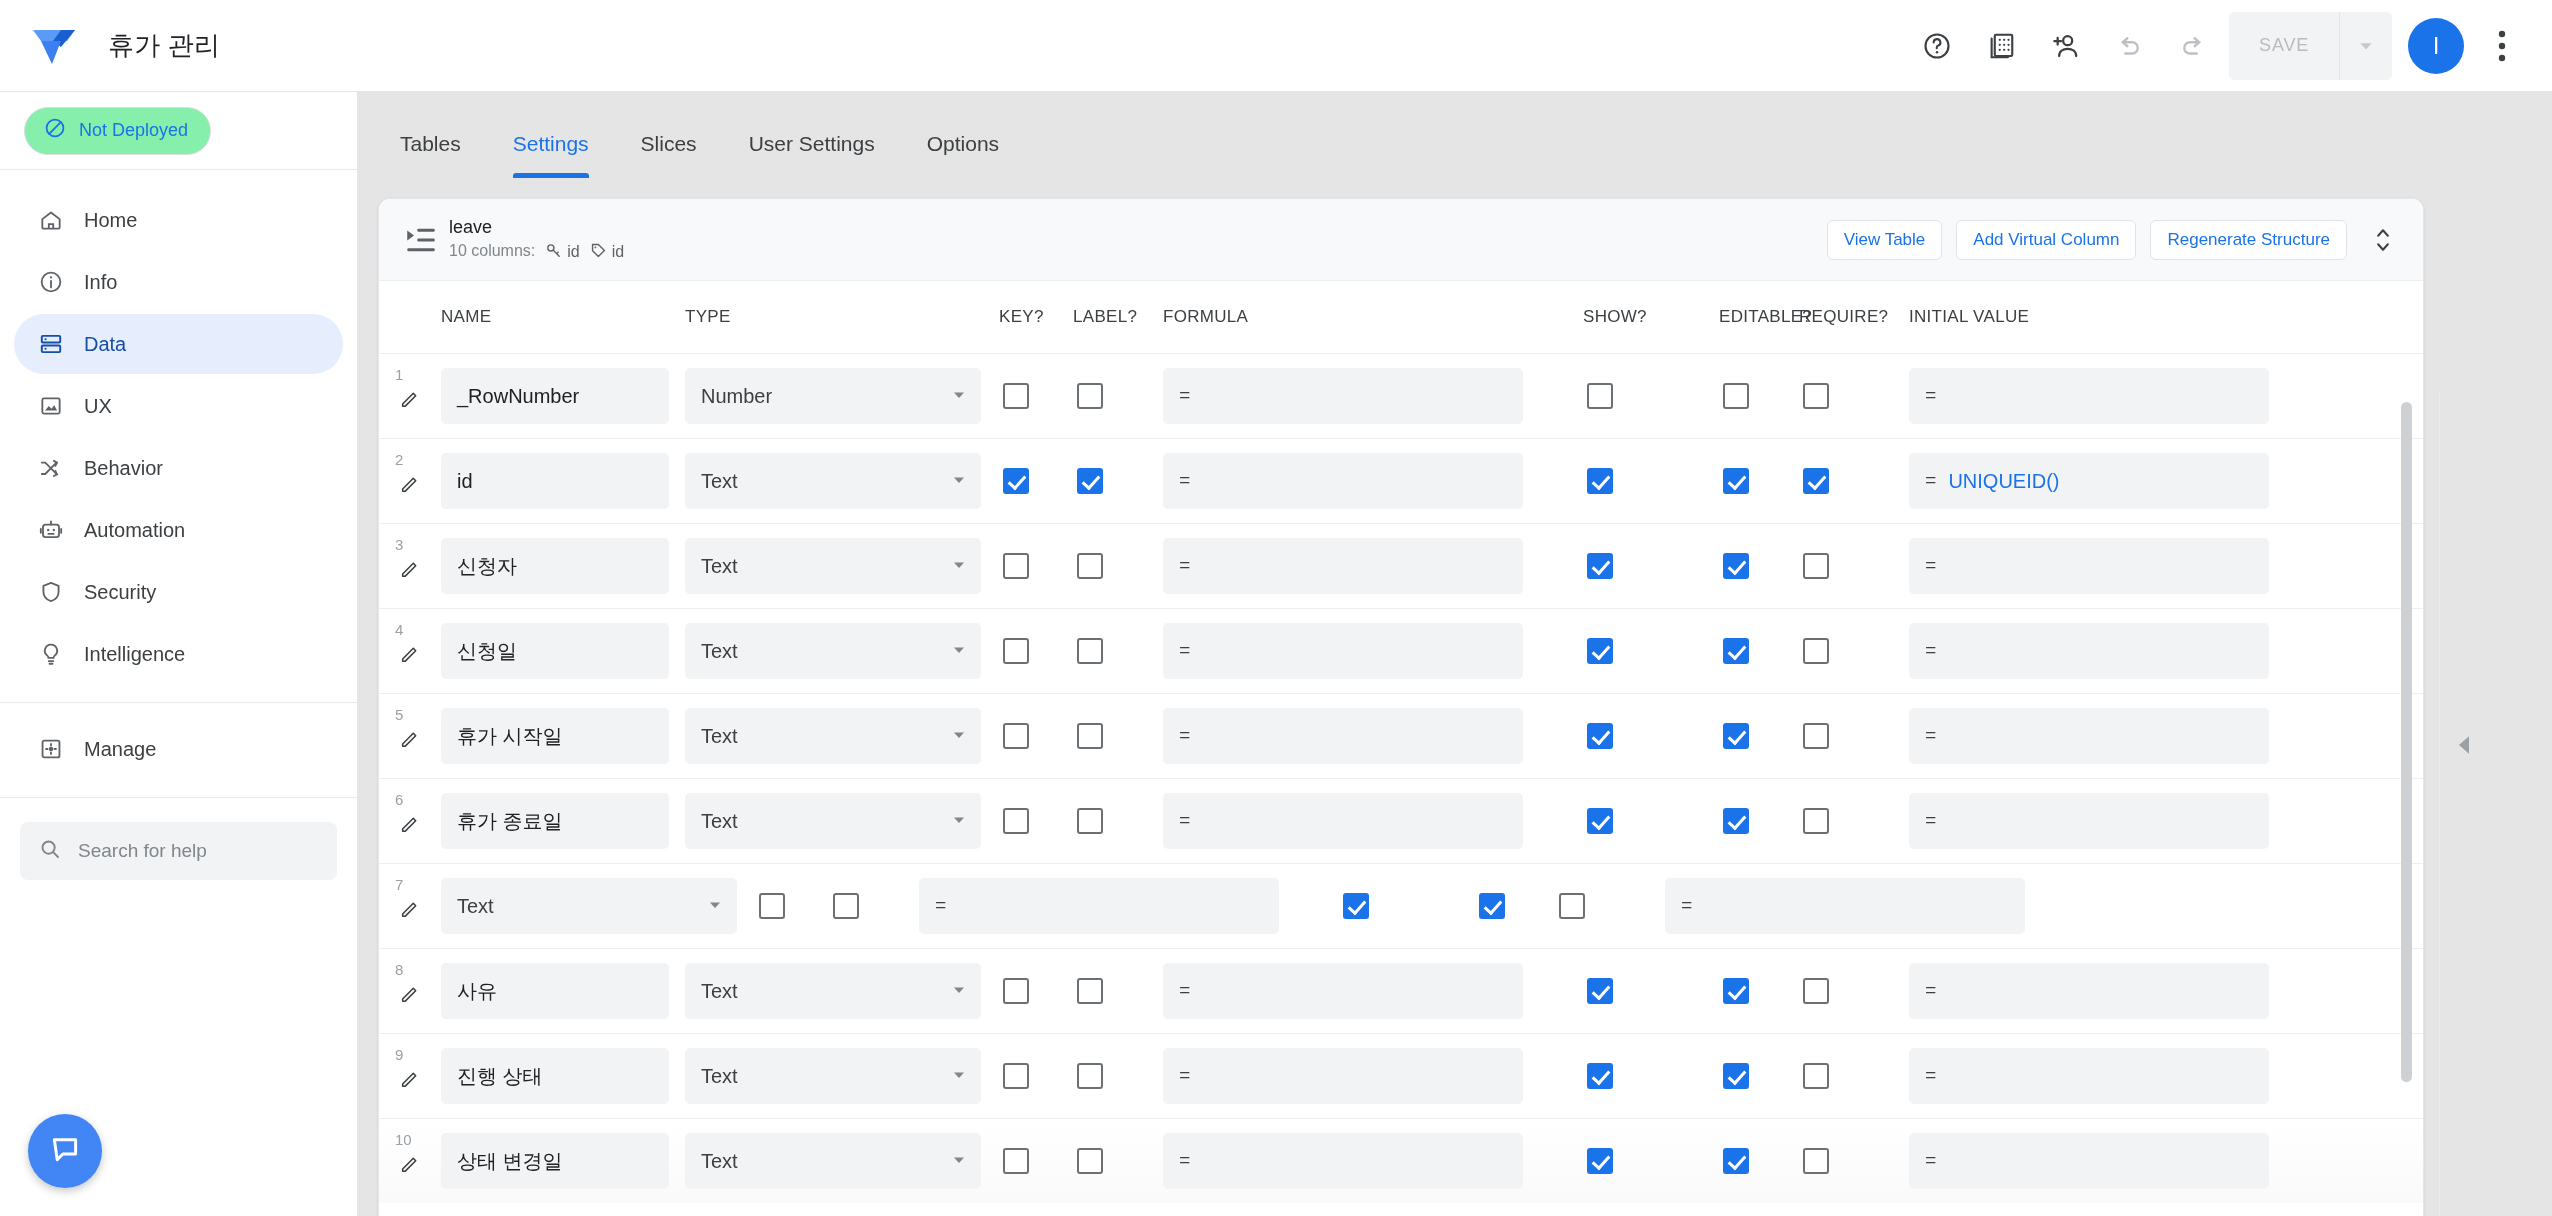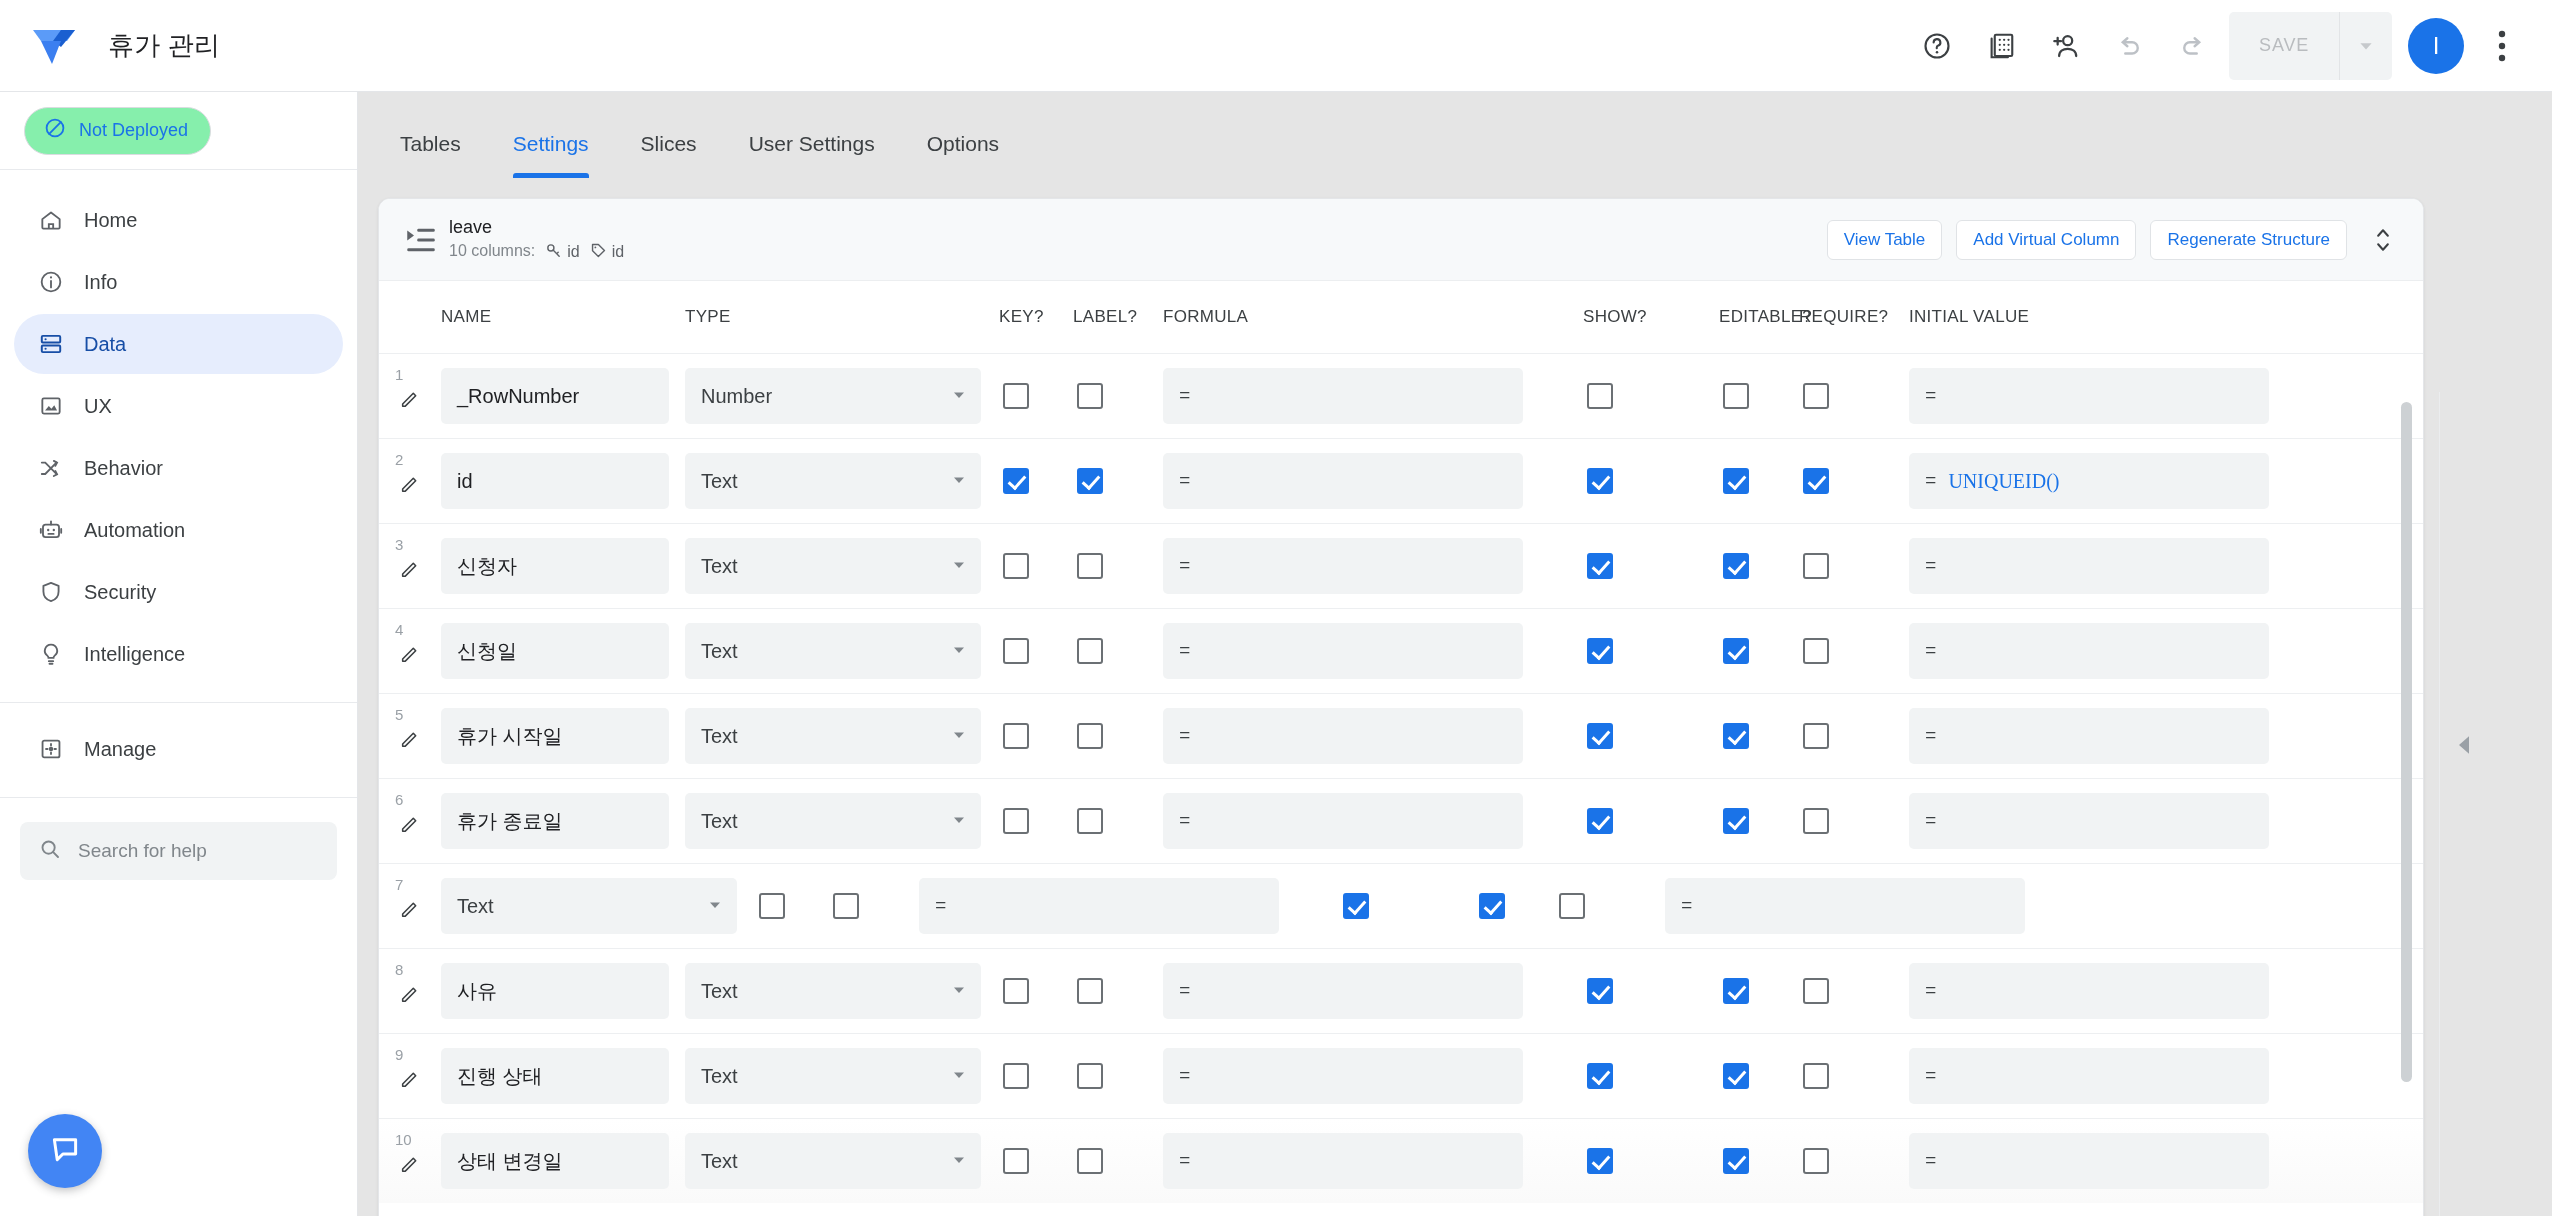--- a/index.html
+++ b/index.html
@@ -164,21 +164,21 @@
   .select {
     background: #f1f3f4; border-radius: 5px; height: 56px; display: flex; align-items: center;
     padding: 0 14px 0 16px; font-size: 20px; color: #3c4043; width: 296px; cursor: pointer;
   }
   .select .caret { margin-left: auto; }
   .formula {
     background: #f1f3f4; border-radius: 5px; height: 56px; display: flex; align-items: center;
     padding: 0 16px; font-size: 20px; color: #3c4043; width: 360px; cursor: text; gap: 12px;
   }
   .formula .eq { color: #3c4043; font-family: "Liberation Mono", monospace; font-size: 19px; }
-  .formula .expr { color: #1a73e8; font-family: Liberation Serif, serif; font-size: 20px; }
+  .formula .expr { color: #1a73e8; font-family: Liberation Sans, sans-serif; font-size: 20px; }
 
   .cb {
     width: 26px; height: 26px; border: 2.5px solid #6b7074; border-radius: 3px; background: #fff;
     cursor: pointer; position: relative; margin-left: 4px;
   }
   .cb.on { background: #1a73e8; border-color: #1a73e8; }
   .cb.on::after {
     content: ""; position: absolute; left: 7px; top: 2px; width: 7px; height: 14px;
     border: solid #fff; border-width: 0 3px 3px 0; transform: rotate(42deg);
   }

